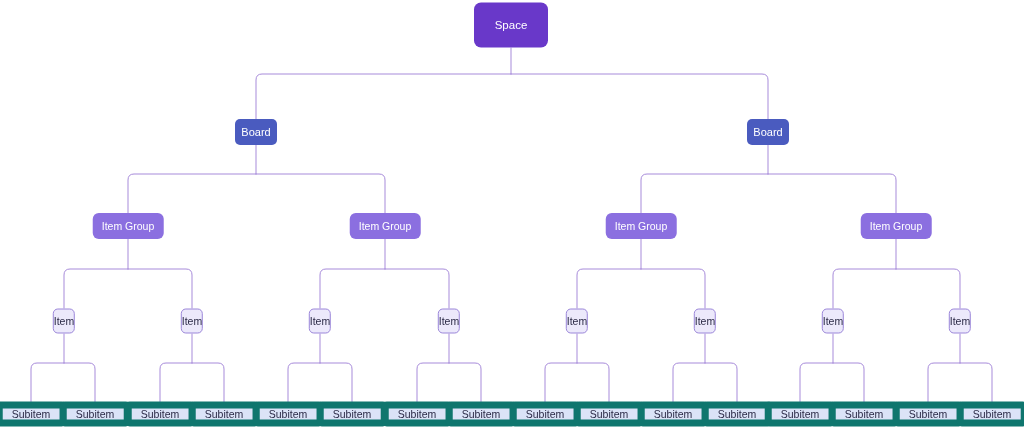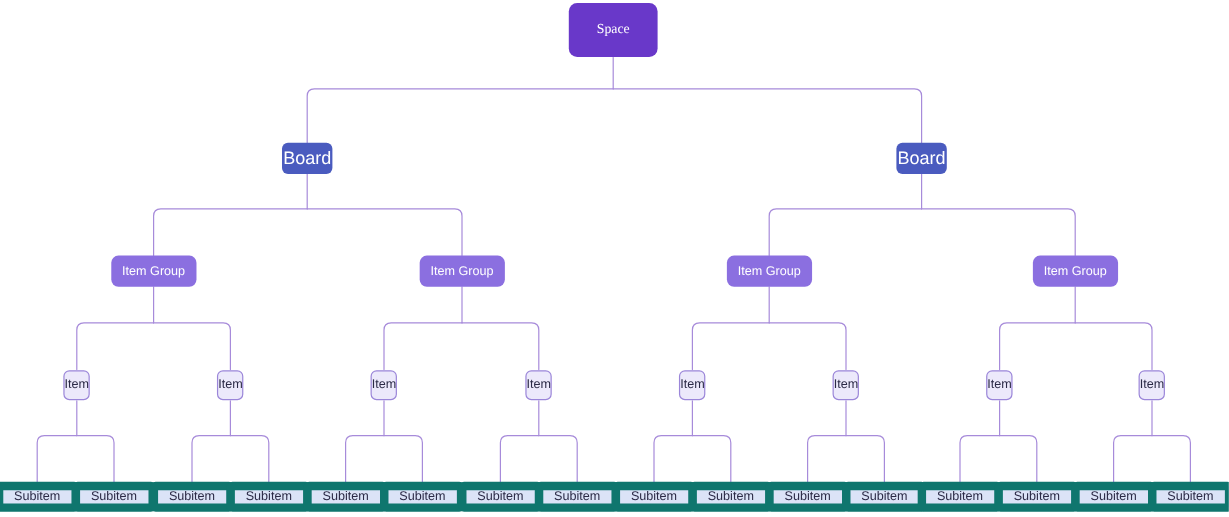--- a/index.html
+++ b/index.html
@@ -42,21 +42,21 @@
     color: #ffffff;
     border-radius: 7px;
     font-size: 11.5px;
     width: 74px;
     height: 45px;
   }
   .node-board {
     background: #4a5bbf;
     color: #ffffff;
     border-radius: 5px;
-    font-size: 15px;
+    font-size: 11px;
     width: 42px;
     height: 26px;
   }
   .node-itemgroup {
     background: #8b6fe0;
     color: #ffffff;
     border-radius: 6px;
     font-size: 10.5px;
     height: 26px;
     padding: 0 9px;
@@ -125,21 +125,21 @@
       <path d="M 705 363 L 679 363 Q 673 363 673 369 L 673 402" fill="none" stroke="#a78bda" stroke-width="1" stroke-linecap="round"></path>
       <path d="M 705 363 L 731 363 Q 737 363 737 369 L 737 402" fill="none" stroke="#a78bda" stroke-width="1" stroke-linecap="round"></path>
       <path d="M 833 334 L 833 363" fill="none" stroke="#a78bda" stroke-width="1" stroke-linecap="round"></path>
       <path d="M 833 363 L 806 363 Q 800 363 800 369 L 800 402" fill="none" stroke="#a78bda" stroke-width="1" stroke-linecap="round"></path>
       <path d="M 833 363 L 858 363 Q 864 363 864 369 L 864 402" fill="none" stroke="#a78bda" stroke-width="1" stroke-linecap="round"></path>
       <path d="M 960 334 L 960 363" fill="none" stroke="#a78bda" stroke-width="1" stroke-linecap="round"></path>
       <path d="M 960 363 L 934 363 Q 928 363 928 369 L 928 402" fill="none" stroke="#a78bda" stroke-width="1" stroke-linecap="round"></path>
       <path d="M 960 363 L 986 363 Q 992 363 992 369 L 992 402" fill="none" stroke="#a78bda" stroke-width="1" stroke-linecap="round"></path>
     </svg>
   <div id="node-layer">
-      <div class="node node-space" style="left: 511px; top: 25px; font-family: Liberation Serif, serif;">
+      <div class="node node-space" style="left: 511px; top: 25px;">
         <span>Space</span>
       </div>
       <div class="node node-board" style="left: 256px; top: 132px;">
         <span>Board</span>
       </div>
       <div class="node node-board" style="left: 768px; top: 132px;">
         <span>Board</span>
       </div>
       <div class="node node-itemgroup" style="left: 128px; top: 226px;">
         <span>Item Group</span>

